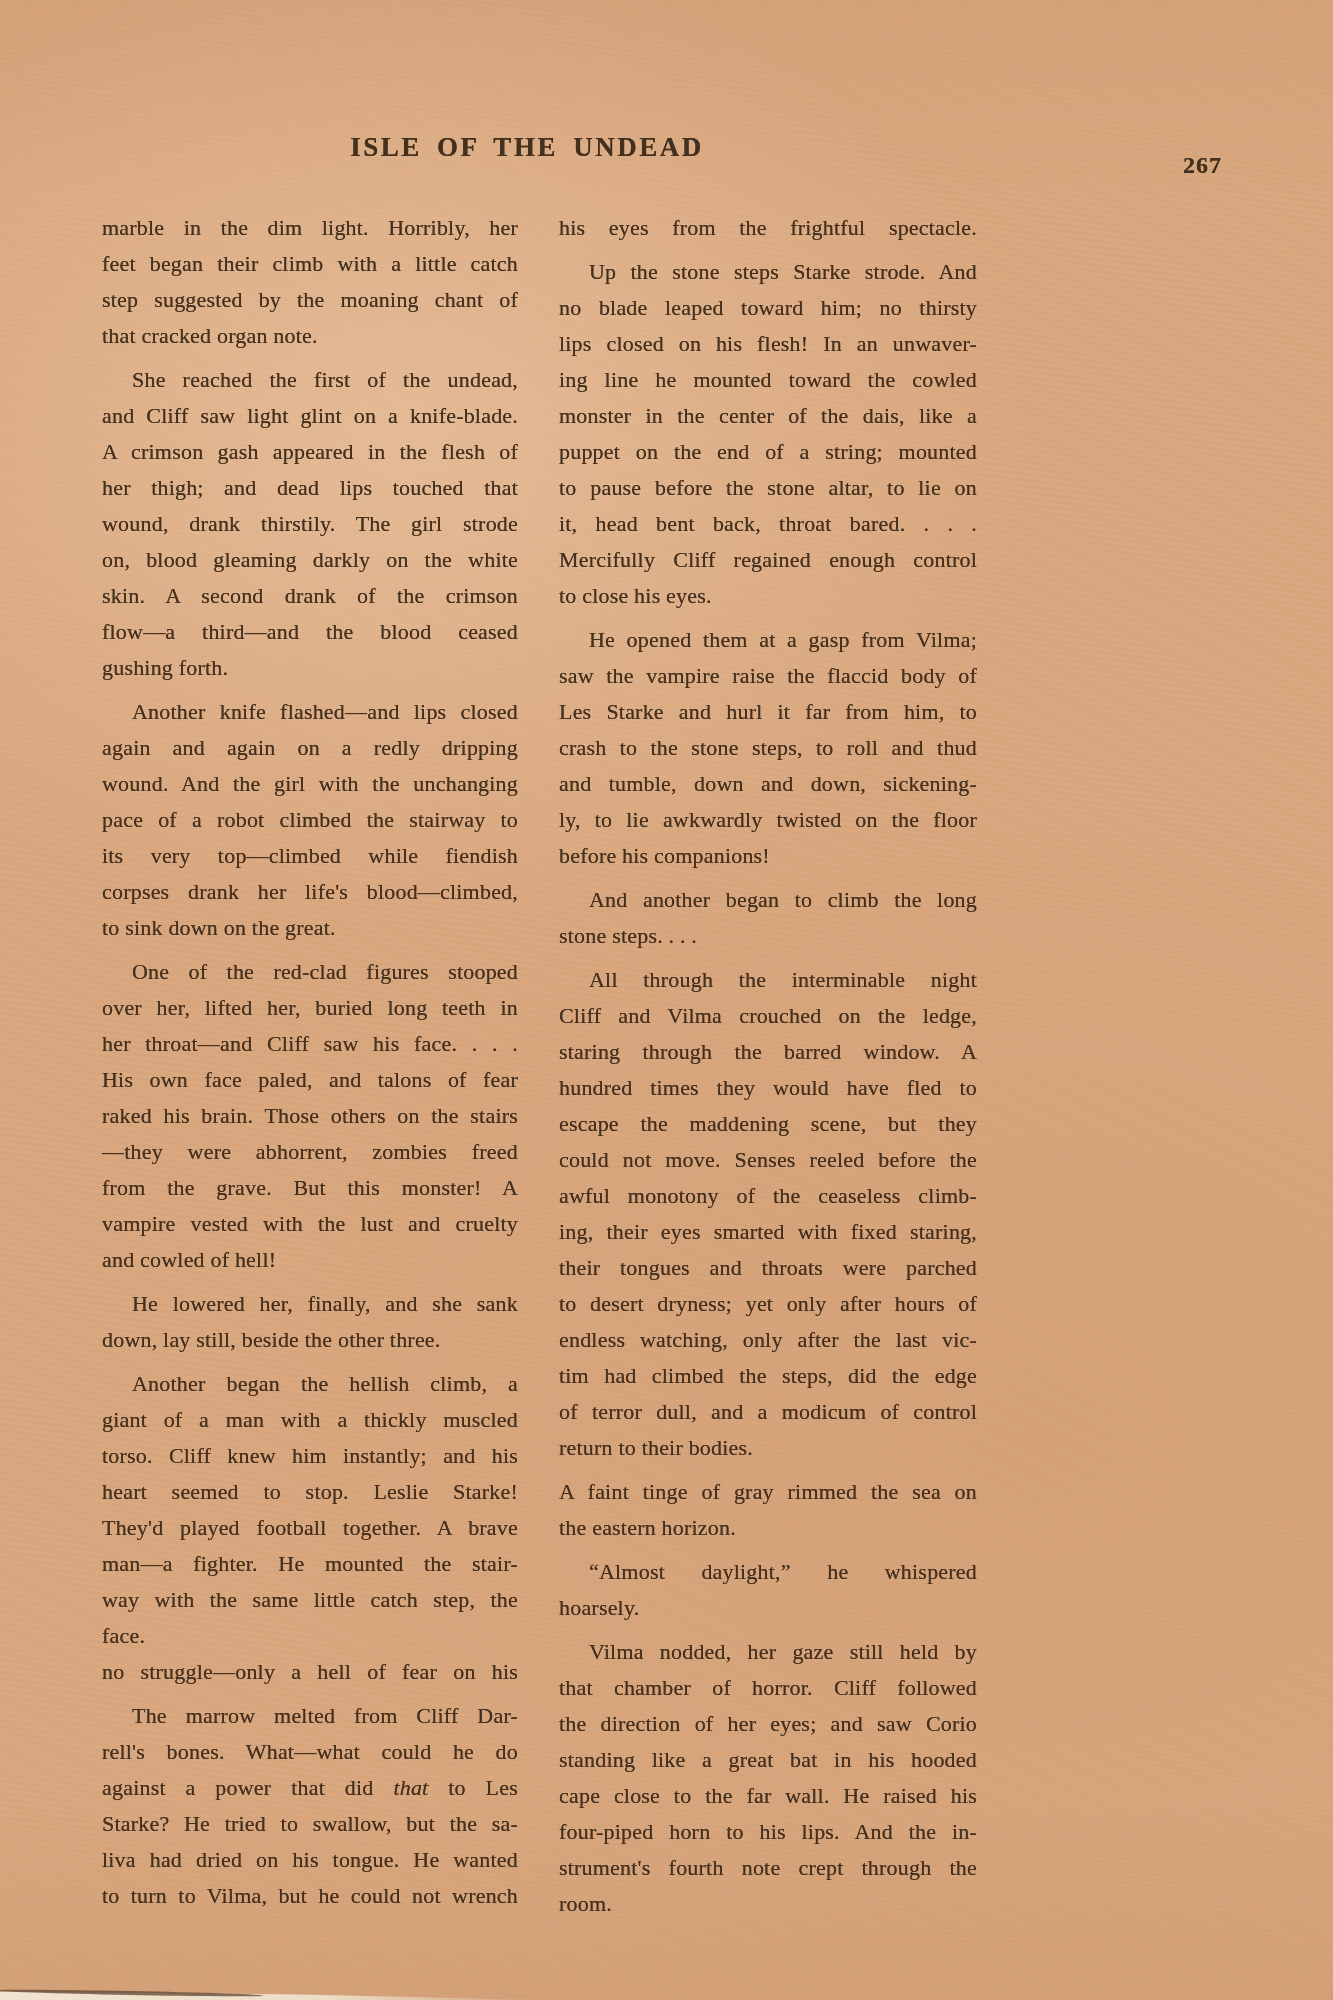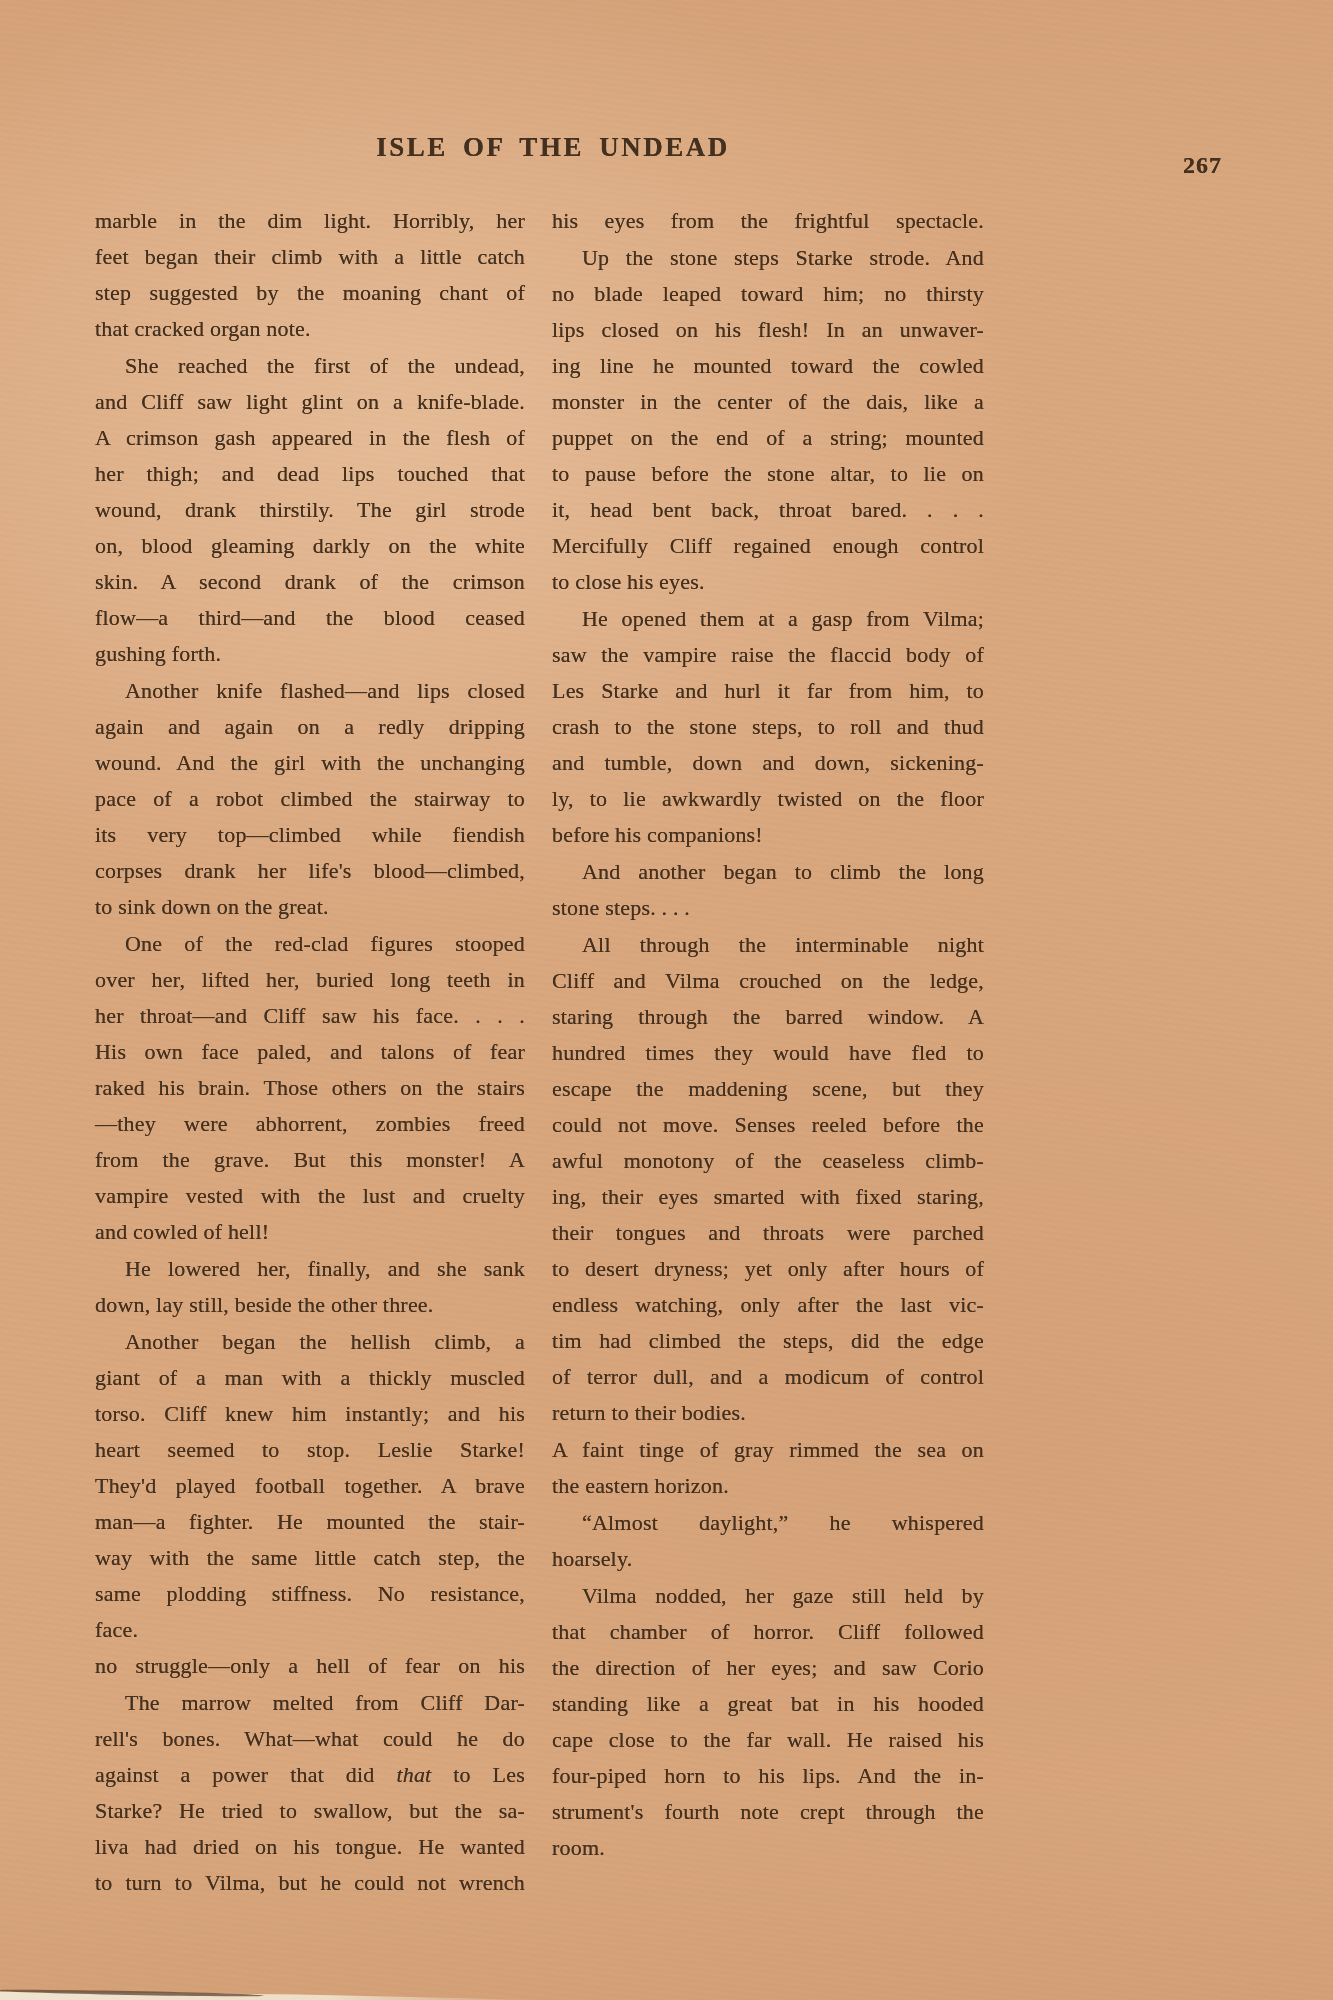--- a/index.html
+++ b/index.html
@@ -12,38 +12,38 @@
     position:relative;width:1333px;height:2000px;
     background-color:var(--paper);
     background-image:
       radial-gradient(ellipse 900px 700px at 30% 22%, rgba(255,233,205,0.30), rgba(255,233,205,0) 70%),
       radial-gradient(ellipse 1100px 900px at 78% 72%, rgba(168,108,66,0.10), rgba(168,108,66,0) 72%),
       linear-gradient(180deg, rgba(158,98,58,0.08), rgba(158,98,58,0) 10%, rgba(158,98,58,0) 90%, rgba(158,98,58,0.10)),
       repeating-linear-gradient(7deg, rgba(120,70,40,0.015) 0 3px, rgba(255,240,220,0.015) 3px 6px);
     font-family:"Liberation Serif","DejaVu Serif",serif;
     color:var(--ink);
   }
-  .running-head{position:absolute;left:108px;top:130px;width:890px;height:40px;}
+  .running-head{position:absolute;left:82px;top:130px;width:890px;height:40px;}
   .title{
     text-align:center;font-weight:bold;font-size:27px;line-height:34px;
     letter-spacing:2.5px;word-spacing:6px;
     text-shadow:0 0 .6px rgba(58,40,24,.85);
   }
   .folio{
     position:absolute;left:1183px;top:136px;font-weight:bold;font-size:24px;
     letter-spacing:1px;color:var(--ink);text-shadow:0 0 .6px rgba(58,40,24,.85);margin-top:16px;
   }
   .col{
     position:absolute;top:202px;width:432px;
     font-size:22px;line-height:36px;letter-spacing:0.2px;
     text-shadow:0 0 .5px rgba(68,48,30,.8);
   }
   #col-left{left:94px;}
   #col-right{left:551px;width:434px;}
-  .para{margin:1px;}
+  .para{margin:8px;}
   .line{
     white-space:nowrap;
     text-align:justify;
     text-align-last:justify;
     height:36px;
   }
   .line.last{text-align-last:left;}
   .line.indent{text-indent:30px;}
   .line i{font-style:italic;}
   
@@ -111,21 +111,20 @@
           <div class="line last">down, lay still, beside the other three.</div>
         </div>
         <div class="para">
           <div class="line indent">Another began the hellish climb, a</div>
           <div class="line">giant of a man with a thickly muscled</div>
           <div class="line">torso. Cliff knew him instantly; and his</div>
           <div class="line">heart seemed to stop. Leslie Starke!</div>
           <div class="line">They'd played football together. A brave</div>
           <div class="line">man—a fighter. He mounted the stair-</div>
           <div class="line">way with the same little catch step, the</div>
-          <div class="line">same plodding stiffness. No resistance,</div>
           <div class="line last">face.</div>
           <div class="line">no struggle—only a hell of fear on his</div>
         </div>
         <div class="para">
           <div class="line indent">The marrow melted from Cliff Dar-</div>
           <div class="line">rell's bones. What—what could he do</div>
           <div class="line">against a power that did <i>that</i> to Les</div>
           <div class="line">Starke? He tried to swallow, but the sa-</div>
           <div class="line">liva had dried on his tongue. He wanted</div>
           <div class="line">to turn to Vilma, but he could not wrench</div>

